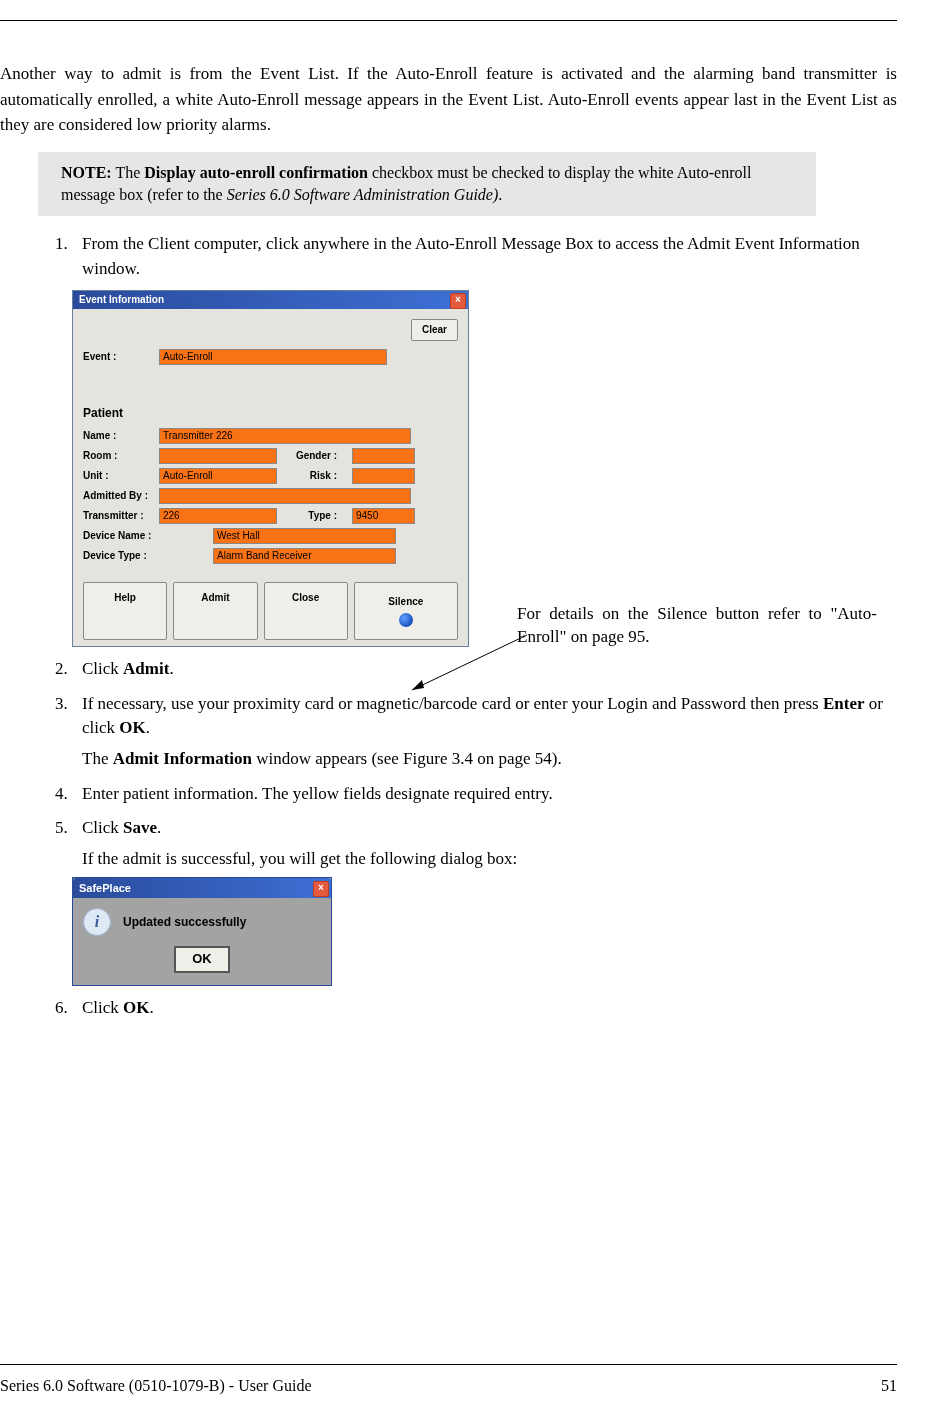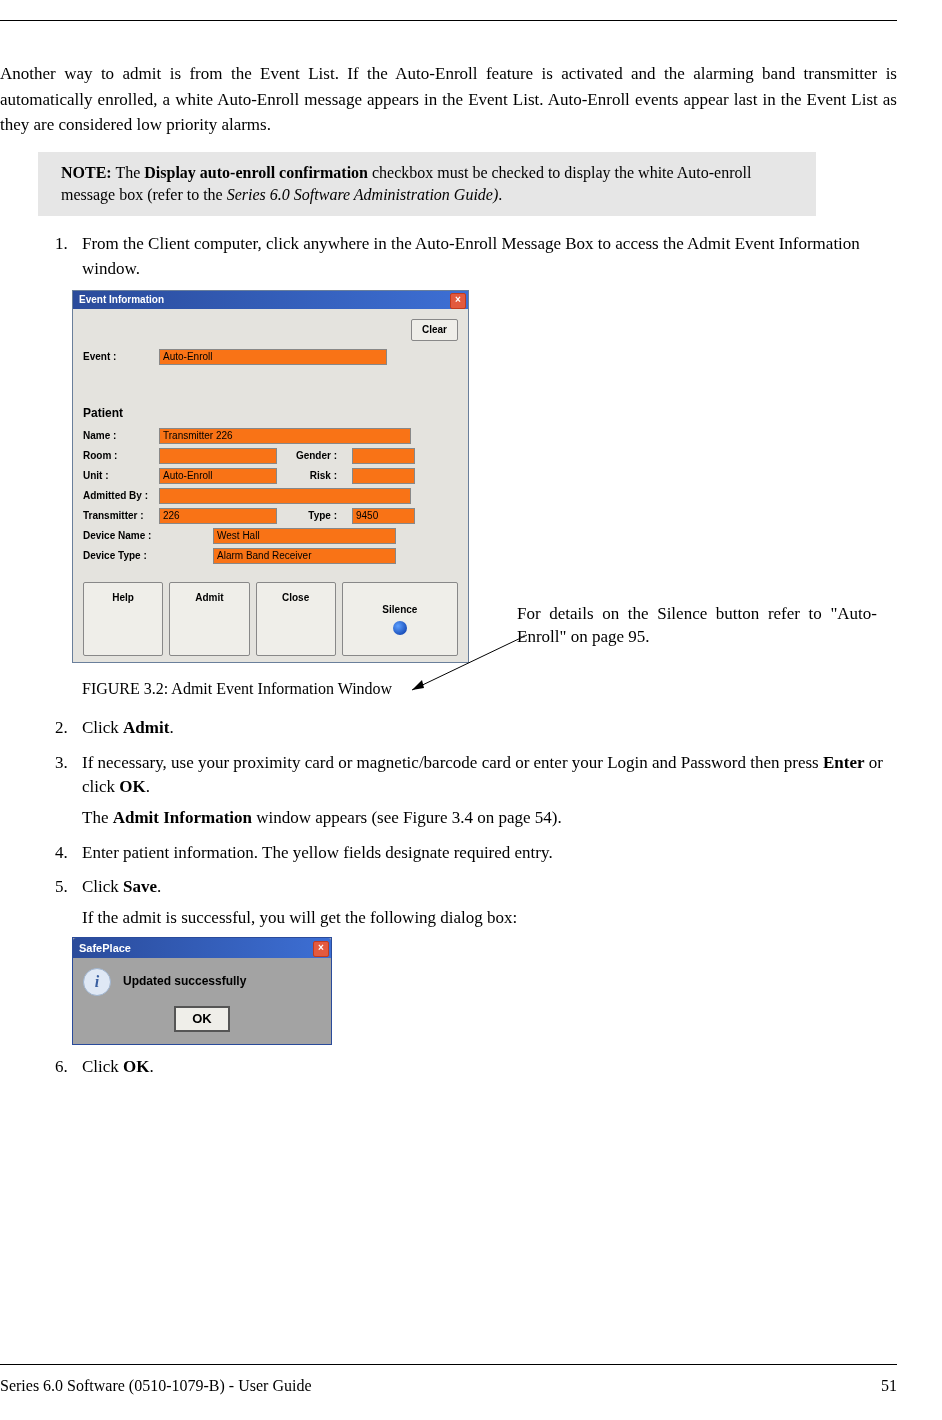--- a/index.html
+++ b/index.html
@@ -341,37 +341,36 @@
             </div>
             <div class="form-row">
               <div class="flabel" style="width:130px;">Device Type :</div>
               <div class="finput w165">Alarm Band Receiver</div>
             </div>
 
             <div class="btn-bar">
               <div class="dlg-btn">Help</div>
               <div class="dlg-btn">Admit</div>
               <div class="dlg-btn">Close</div>
-              <div class="dlg-btn" style="padding:20px;">
+              <div class="dlg-btn" style="padding:12px;">
                 <span>Silence</span>
                 <span class="silence-icon"></span>
               </div>
             </div>
           </div>
         </div>
 
         <div class="callout-text">For details on the Silence button refer to "Auto-Enroll" on page 95.</div>
 
         <svg class="callout-svg" viewBox="0 0 130 70">
           <line x1="125" y1="5" x2="10" y2="60" stroke="#000" stroke-width="1"></line>
           <polygon points="10,60 20,50 22,58" fill="#000"></polygon>
         </svg>
       </div>
 
-      <div class="fig-caption">FIGURE 3.2:    Admit Event Information Window</div>
     </li>
 
     <li>
       <span>Click </span><span class="bold">Admit</span><span>.</span>
     </li>
 
     <li>
       <span>If necessary, use your proximity card or magnetic/barcode card or enter your Login and Password then press </span><span class="bold">Enter</span><span> or click </span><span class="bold">OK</span><span>.</span>
       <div class="sub">
         <span>The </span><span class="bold">Admit Information</span><span> window appears (see Figure 3.4 on page 54).</span>

